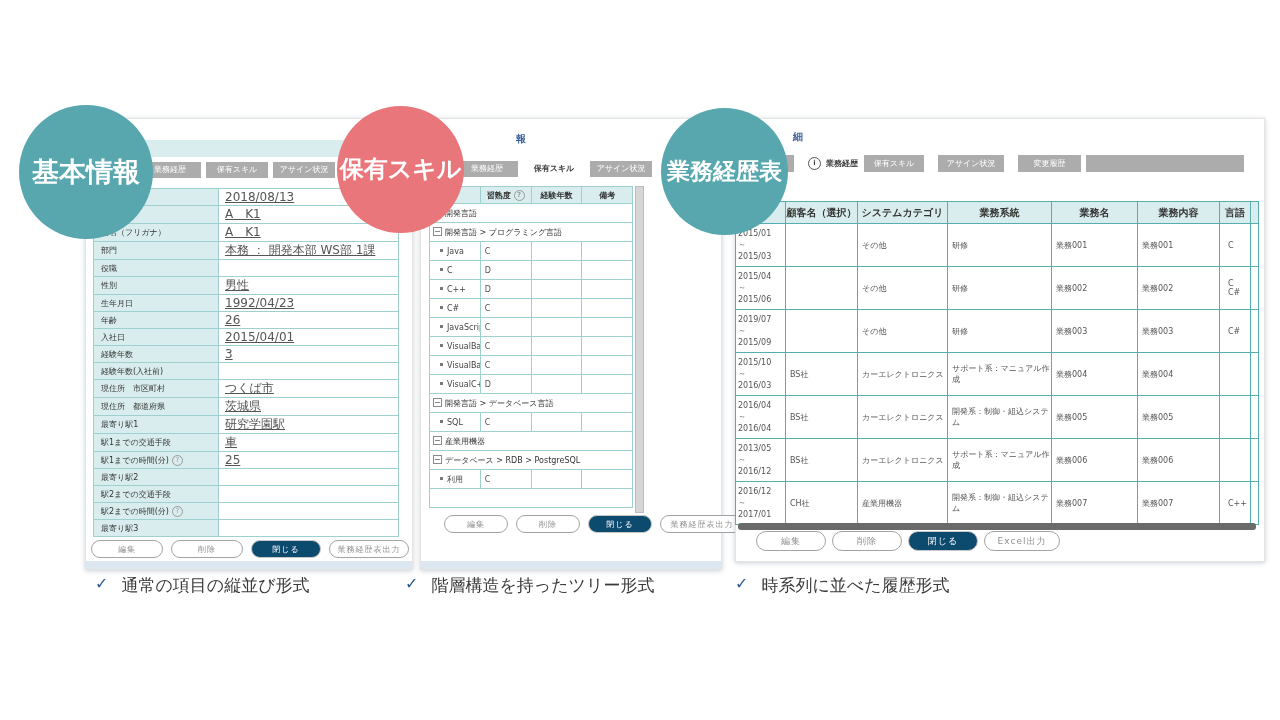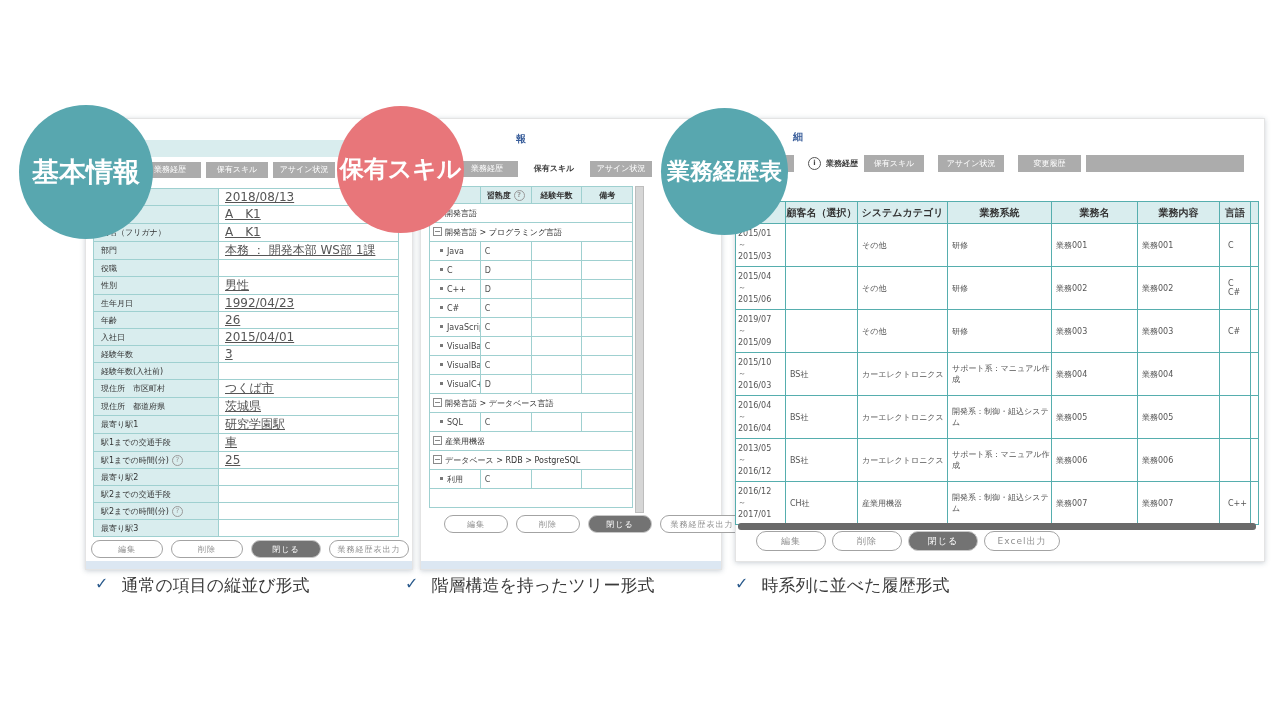--- a/index.html
+++ b/index.html
@@ -79,21 +79,21 @@
   #hscroll{position:absolute;left:2px;top:404px;width:518px;height:7px;background:#6A6A6A;border-radius:3px;}
 
   
   .btn-row{position:absolute;display:flex;}
   #btns-basic{left:5px;top:421px;gap:8px;}
   #btns-skill{left:23px;top:396px;gap:8px;}
   #btns-history{left:20px;top:412px;gap:6px;}
   .pill{height:18px;border:1px solid #A3A3A3;border-radius:10px;background:#fff;color:#8f8f8f;
         font-size:8px;display:inline-flex;align-items:center;justify-content:center;
         font-family:inherit;letter-spacing:1px;padding:0;flex:none;}
-  .pill.disabled{background:#737373;border-color:#C8C8C8;color:#fff;}
+  .pill.disabled{background:#0c4a6e;border-color:#C8C8C8;color:#fff;}
   #btns-basic .pill:nth-child(1){width:72px;}  #btns-basic .pill:nth-child(2){width:72px;}
   #btns-basic .pill:nth-child(3){width:70px;}  #btns-basic .pill:nth-child(4){width:80px;}
   #btns-skill .pill:nth-child(1){width:64px;}  #btns-skill .pill:nth-child(2){width:64px;}
   #btns-skill .pill:nth-child(3){width:64px;}  #btns-skill .pill:nth-child(4){width:84px;}
   #btns-history .pill{height:20px;font-size:9px;}
   #btns-history .pill:nth-child(1){width:70px;} #btns-history .pill:nth-child(2){width:70px;}
   #btns-history .pill:nth-child(3){width:70px;} #btns-history .pill:nth-child(4){width:76px;}
 
   
   .caption{position:absolute;top:574px;display:flex;align-items:flex-start;gap:13px;

